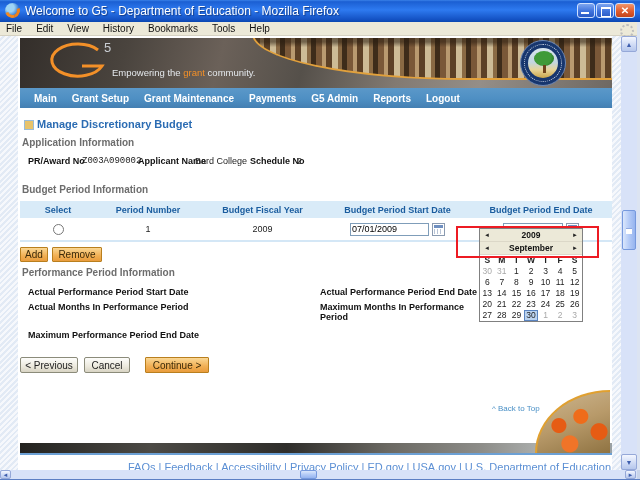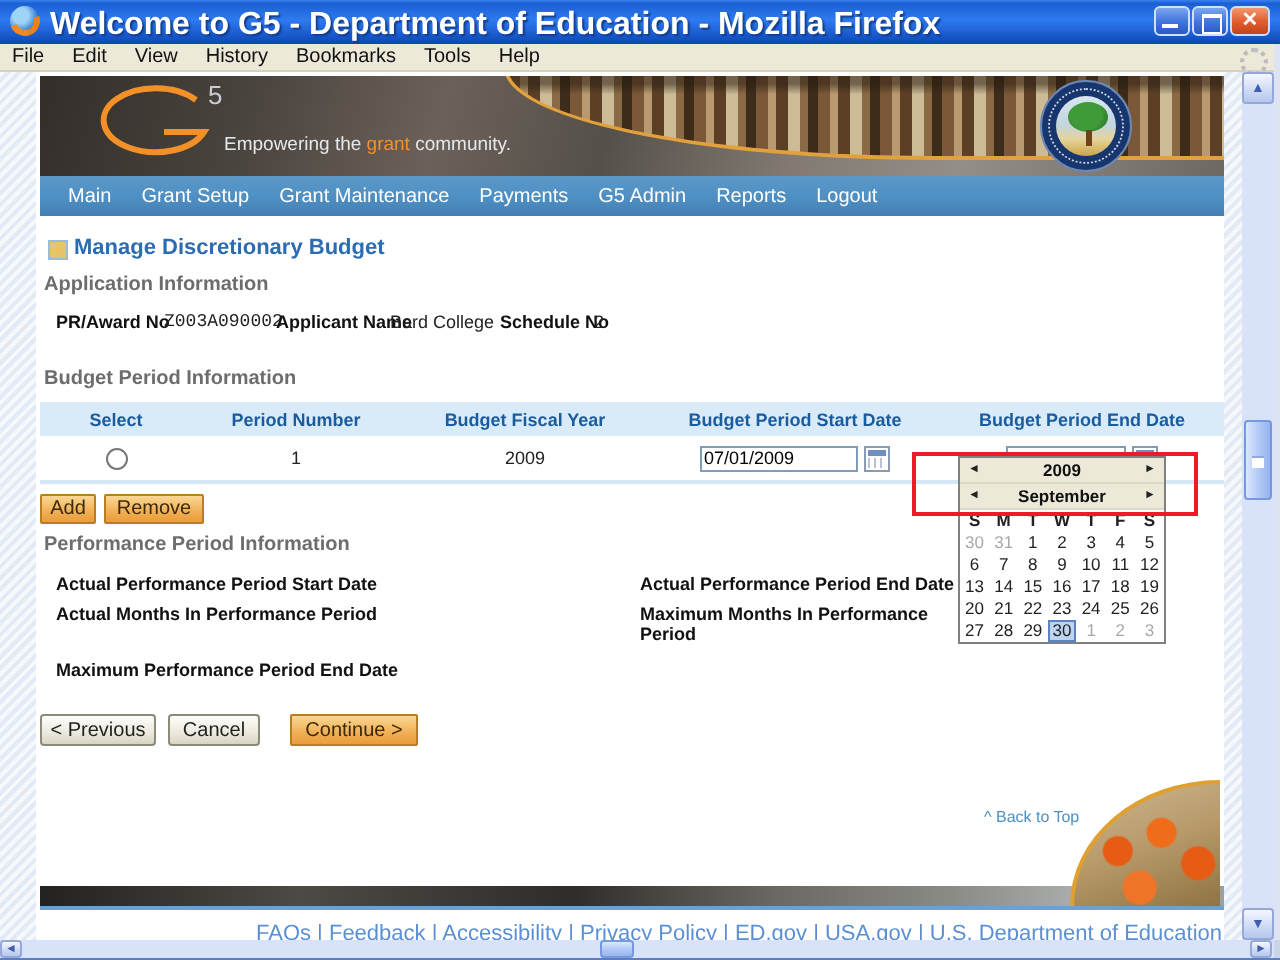--- a/index.html
+++ b/index.html
@@ -7,21 +7,21 @@
     font-family:"Liberation Sans",sans-serif;background:#fff;}
   .abs{position:absolute;}
 
   
   .titlebar{left:0;top:0;width:640px;height:22px;
     background:linear-gradient(180deg,#3a81e8 0%,#1b5fd3 8%,#2e7af0 45%,#1452c4 88%,#0a47b0 100%);}
   .ff-icon{left:5px;top:3px;width:15px;height:15px;border-radius:50%;
     background:radial-gradient(circle at 35% 32%,#9ed4f5 0 28%,#2d72cc 62%,#123f87 100%);}
   .ff-icon::before{content:"";position:absolute;inset:0;border-radius:50%;
     border:3px solid transparent;border-bottom-color:#f6891f;border-right-color:#f08018;transform:rotate(25deg);}
-  .wtitle{left:25px;top:4px;font-size:16px;font-weight:bold;color:#fff;text-shadow:1px 1px 1px #123c8a;white-space:nowrap;}
+  .wtitle{left:25px;top:4px;font-size:12px;font-weight:normal;color:#fff;text-shadow:1px 1px 1px #123c8a;white-space:nowrap;}
   .wbtn{top:3px;width:18px;height:15px;border-radius:3px;border:1px solid #cfe0ff;box-sizing:border-box;}
   .wbtn.min,.wbtn.max{background:linear-gradient(180deg,#7da5ef 0%,#3f73dd 55%,#2a5ac4 100%);}
   .wbtn.close{background:linear-gradient(180deg,#f2976c 0%,#e05b2e 55%,#c2441c 100%);}
   .wbtn.min::before{content:"";position:absolute;left:3px;bottom:3px;width:8px;height:2px;background:#fff;}
   .wbtn.max::before{content:"";position:absolute;left:4px;top:3px;width:8px;height:7px;border:1px solid #fff;border-top-width:2px;}
   .wbtn.close::before{content:"\2715";position:absolute;left:0;right:0;top:0;text-align:center;font-size:10px;line-height:13px;color:#fff;font-weight:bold;}
 
   
   .menubar{left:0;top:22px;width:640px;height:14px;background:#ece9d8;border-bottom:1px solid #d6d2c2;
     display:flex;align-items:center;padding-left:6px;box-sizing:border-box;gap:14px;}
@@ -51,21 +51,21 @@
   .seal-inner{position:absolute;inset:7px;border-radius:50%;
     background:linear-gradient(180deg,#d9e6ee 0%,#c3d5e0 48%,#e6d49a 72%,#c9a54a 100%);}
   .seal-tree{position:absolute;left:13px;top:10px;width:20px;height:15px;border-radius:50%;
     background:radial-gradient(circle at 45% 40%,#3f9a38 0 55%,#1e631c 100%);}
   .seal-trunk{position:absolute;left:22px;top:24px;width:3px;height:8px;background:#6e431c;}
 
   
   .nav{left:2px;top:52px;width:592px;height:20px;display:flex;align-items:center;gap:15px;
     padding-left:14px;box-sizing:border-box;
     background:linear-gradient(180deg,#5b98c9 0%,#4e8fc3 55%,#447fb2 100%);}
-  .nav span{font-size:10px;font-weight:normal;color:#fff;white-space:nowrap;}
+  .nav span{font-size:10px;font-weight:bold;color:#fff;white-space:nowrap;}
 
   
   .pgtitle-icon{left:6px;top:84px;width:8px;height:8px;background:#e8c36a;border:1px solid #9abcd8;}
   .pgtitle{left:19px;top:82px;font-size:11px;font-weight:bold;color:#2b6cb3;}
   .sechead{font-size:10px;font-weight:bold;color:#6d6d6d;}
   .lbl{font-size:9px;font-weight:bold;color:#111;white-space:nowrap;}
   .val{font-size:9px;color:#222;white-space:nowrap;}
 
   
   .btable{left:2px;top:165px;width:592px;}

